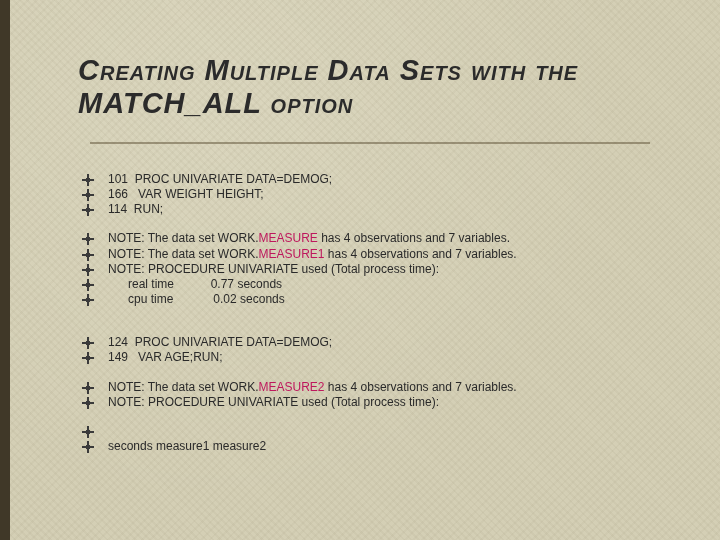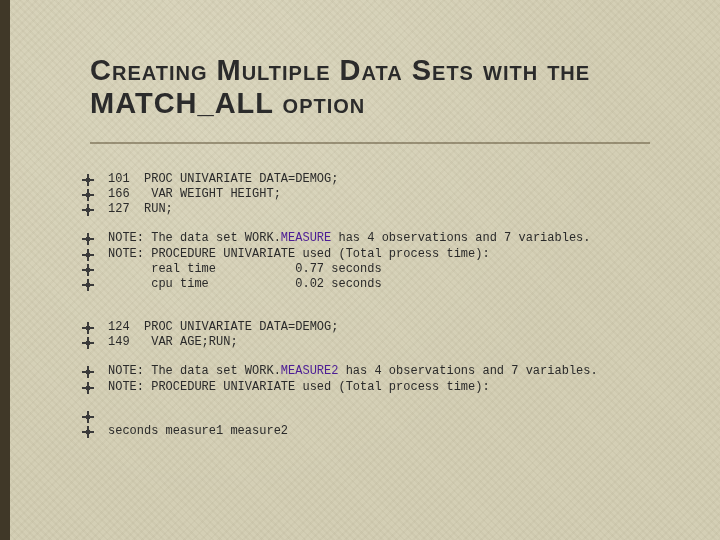--- a/index.html
+++ b/index.html
@@ -20,30 +20,31 @@
     position: relative;
   }
   .left-edge {
     position: absolute;
     left: 0; top: 0; bottom: 0;
     width: 10px;
     background: #403828;
   }
   .title {
     position: absolute;
-    left: 90px;
+    left: 78px;
     top: 54px;
     right: 20px;
     font-family: "Copperplate", "Copperplate Gothic Light", "Trebuchet MS", sans-serif;
     font-variant: small-caps;
     letter-spacing: 1px;
     font-size: 29px;
     font-weight: 700;
     line-height: 1.15;
     color: #2b2b2b;
+    font-style: italic;
   }
   .rule {
     position: absolute;
     left: 90px;
     top: 142px;
     width: 560px;
     height: 2px;
     background: #70644a;
     opacity: 0.6;
   }
@@ -62,25 +63,25 @@
   }
   .bullet {
     width: 26px;
     flex: 0 0 26px;
     text-align: left;
     padding-top: 2px;
   }
   .bullet svg { display: block; }
   .txt {
     white-space: pre;
-    font-family: Liberation Mono, monospace;
+    font-family: Liberation Sans, sans-serif;
   }
   .gap { height: 14px; }
   .gap-lg { height: 28px; }
-  .red { color: #4c1d95; text-align: right; }
+  .red { color: #be185d; text-align: right; }
 </style>
 </head>
 <body>
 
 <div class="left-edge"></div>
 
 <div class="title">Creating Multiple Data Sets with the MATCH_ALL option</div>
 <div class="rule"></div>
 
 <svg width="0" height="0" style="position:absolute">
@@ -110,39 +111,47 @@
         </svg>
       </span>
     <span class="txt">166   VAR WEIGHT HEIGHT;</span>
   </div>
   <div class="row">
     <span class="bullet">
         <svg width="12" height="12">
           <use href="#bul"></use>
         </svg>
       </span>
-    <span class="txt">127  RUN;</span>
+    <span class="txt">114  RUN;</span>
   </div>
 
   <div class="gap"></div>
 
   <div class="row">
     <span class="bullet">
         <svg width="12" height="12">
           <use href="#bul"></use>
         </svg>
       </span>
     <span class="txt"><span>NOTE: The data set WORK.</span><span class="red">MEASURE</span><span> has 4 observations and 7 variables.</span></span>
   </div>
   <div class="row">
     <span class="bullet">
         <svg width="12" height="12">
           <use href="#bul"></use>
         </svg>
       </span>
+    <span class="txt"><span>NOTE: The data set WORK.</span><span class="red">MEASURE1</span><span> has 4 observations and 7 variables.</span></span>
+  </div>
+  <div class="row">
+    <span class="bullet">
+        <svg width="12" height="12">
+          <use href="#bul"></use>
+        </svg>
+      </span>
     <span class="txt">NOTE: PROCEDURE UNIVARIATE used (Total process time):</span>
   </div>
   <div class="row">
     <span class="bullet">
         <svg width="12" height="12">
           <use href="#bul"></use>
         </svg>
       </span>
     <span class="txt">      real time           0.77 seconds</span>
   </div>

